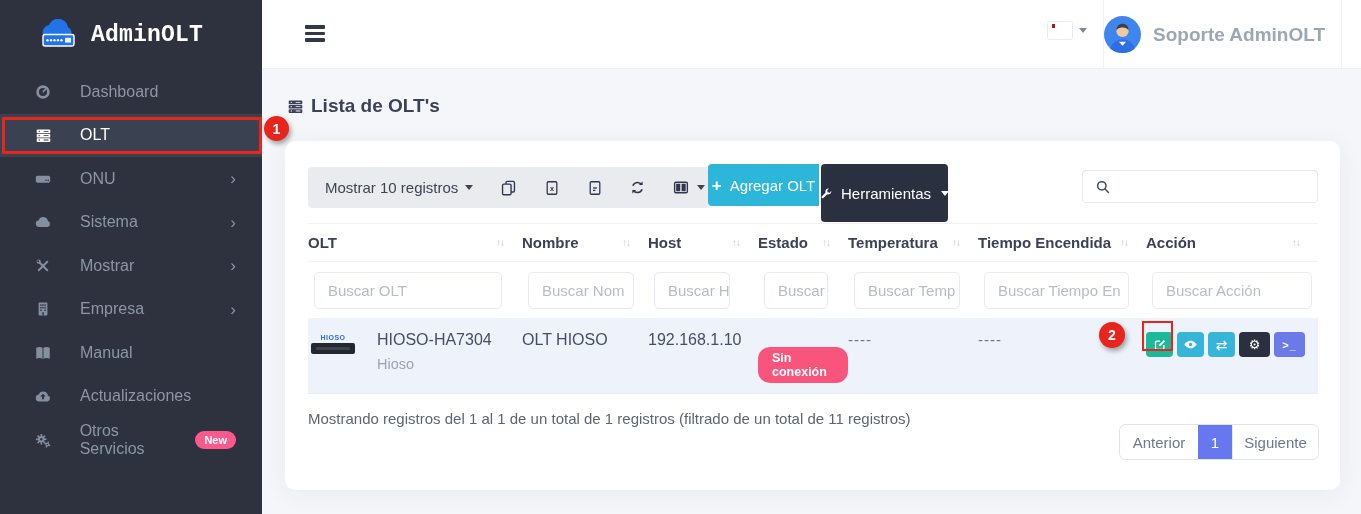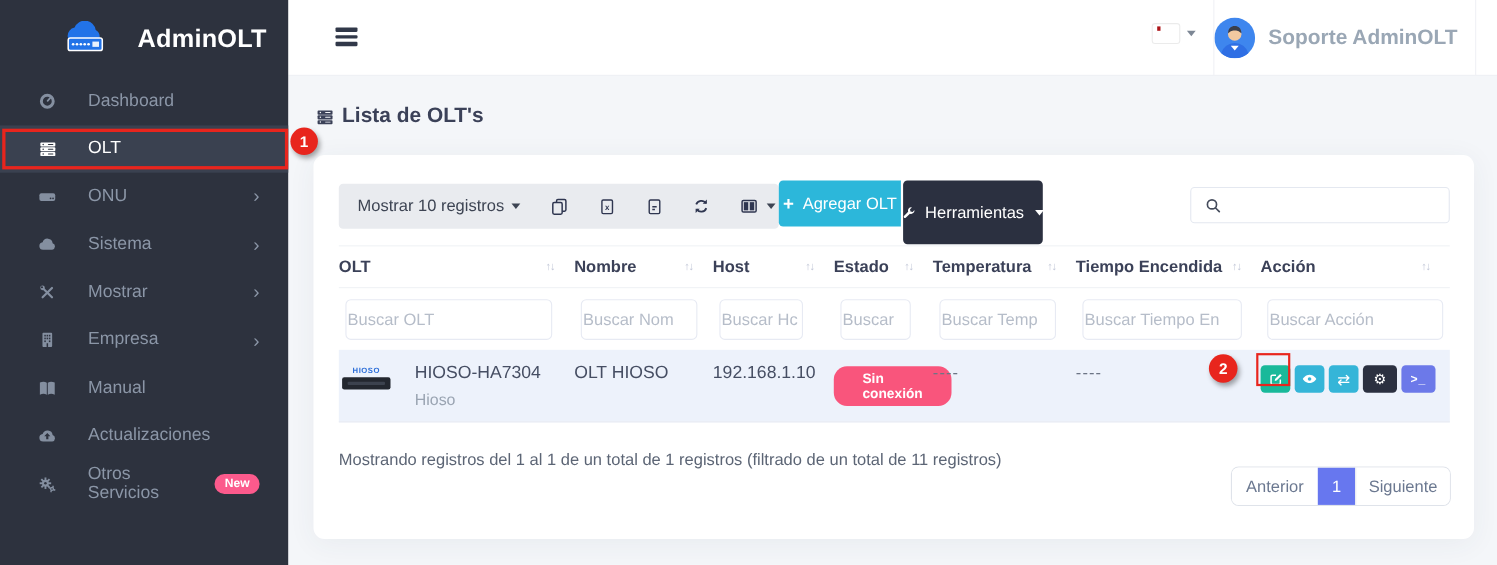--- a/index.html
+++ b/index.html
@@ -2,21 +2,21 @@
 <html><head>
 <meta charset="utf-8">
 <style>
   * { margin:0; padding:0; box-sizing:border-box; }
   html,body { width:1361px; height:514px; overflow:hidden;
     font-family:"Liberation Sans", sans-serif; background:#f4f6f9; }
 
   
   .sidebar { position:absolute; left:0; top:0; width:262px; height:514px;
     background:#2d323e; z-index:5; }
-  .brand { height:70px; display:flex; align-items:center; padding-left:55px; gap:24px; }
+  .brand { height:70px; display:flex; align-items:center; padding-left:36px; gap:9px;font-family:Liberation Mono, monospace; }
   .brand-name { color:#fff; font-size:23px; font-weight:800; letter-spacing:.2px; }
   .nav-item { height:43.5px; display:flex; align-items:center;
     padding:0 26px 0 33px; color:#8b96a7; font-size:16px; cursor:pointer; }
   .nav-item .nicon { width:20px; display:flex; justify-content:center; color:#848fa0; }
   .nav-item .nlabel { margin-left:27px; }
   .nav-item .chev { margin-left:auto; font-size:17px; line-height:1; color:#8b96a7; }
   .nav-item.active { background:#3a4150; color:#fff; }
   .nav-item.active .nicon { color:#fff; }
   .hole { fill:#2d323e; }
   .badge-new { margin-left:9px; background:#fc5a8c; color:#fff; font-size:11px;
@@ -83,39 +83,39 @@
   .tbl { position:absolute; left:23px; top:82px; width:1010px; }
   .gridrow { display:grid; grid-template-columns:214px 126px 110px 90px 130px 168px 172px; }
   .thead { height:39px; align-items:center; border-top:1px solid #f0f2f6;
     border-bottom:1px solid #f0f2f6; }
   .th { display:flex; align-items:center; justify-content:space-between;
     padding-right:18px; color:#3b4158; font-size:15px; font-weight:700; }
   .sort { font-size:10px; color:#c3c8d8; letter-spacing:-1px; }
   .sort::after { content:"\2191\2193"; }
   .tfilter { height:56px; align-items:center; }
   .tfilter input { height:37px; border:1px solid #e7eaf3; border-radius:5px;
-    padding-left:1px; font-size:15px; color:#3d4453; font-family:inherit;
+    padding-left:13px; font-size:15px; color:#3d4453; font-family:inherit;
     margin-left:6px; outline:none; background:#fff; }
   .tfilter input::placeholder { color:#b6bdc9; }
   .f-olt{width:188px;} .f-nombre{width:106px;} .f-host{width:76px;}
   .f-estado{width:64px;} .f-temp{width:106px;} .f-tiempo{width:145px;} .f-accion{width:160px;}
 
   .trow { min-height:66px; background:#edf2fb; border-bottom:1px solid #e8ecf3;
     align-items:start; padding-top:13px; padding-bottom:10px; }
   .cell-olt { display:flex; gap:19px; }
   .thumb { width:50px; display:flex; flex-direction:column; align-items:center; gap:2px; padding-top:3px; }
   .thumb-brand { font-size:7px; font-weight:700; color:#2e6fd8; letter-spacing:.5px; }
   .thumb-dev { width:44px; height:11px; background:#23272f; border-radius:2px;
     display:flex; align-items:center; justify-content:center; }
   .thumb-dev i { display:block; width:34px; height:3px; background:#3c424e; border-radius:1px; }
   .olt-model { color:#464e63; font-size:16px; }
   .olt-sub { color:#9aa4b2; font-size:14.5px; margin-top:7px; }
   .cell-text { color:#464e63; font-size:16px; }
   .badge-estado { display:inline-block; background:#f9557c; color:#fff;
-    font-size:12.5px; font-weight:700; padding:4px 26px; border-radius:12px; margin-top:2px; }
+    font-size:12.5px; font-weight:700; padding:4px 14px; border-radius:12px; margin-top:16px; }
   .dashes { color:#6c7585; font-size:15px; letter-spacing:1px; }
 
   .actions { display:flex; gap:4px; margin-top:1px; }
   .abtn { height:25px; border:none; border-radius:4px; color:#fff; display:flex;
     align-items:center; justify-content:center; cursor:pointer; font-family:inherit; }
   .abtn.edit { width:27px; background:#19b99a; }
   .abtn.eye  { width:27px; background:#35b5d8; }
   .abtn.swap { width:27px; background:#35b5d8; font-size:14px; }
   .abtn.swap::after { content:"\21C4"; }
   .abtn.cogs { width:31px; background:#2b3040; font-size:13px; }

